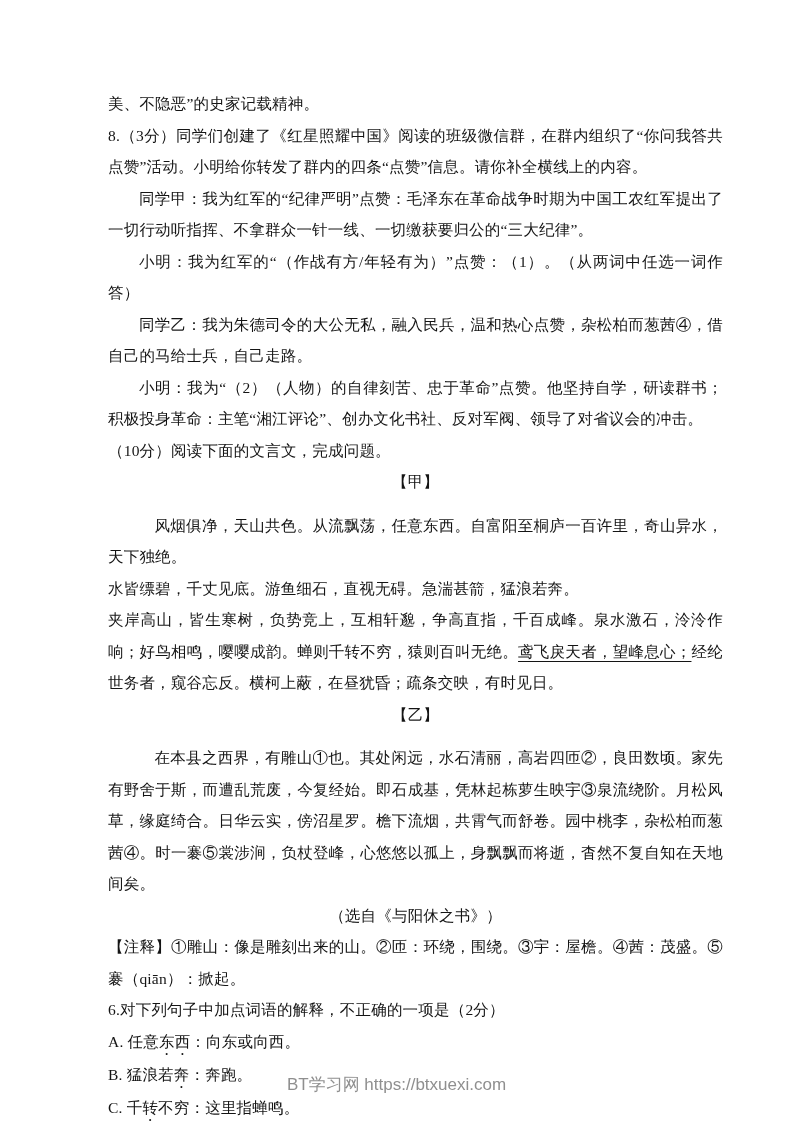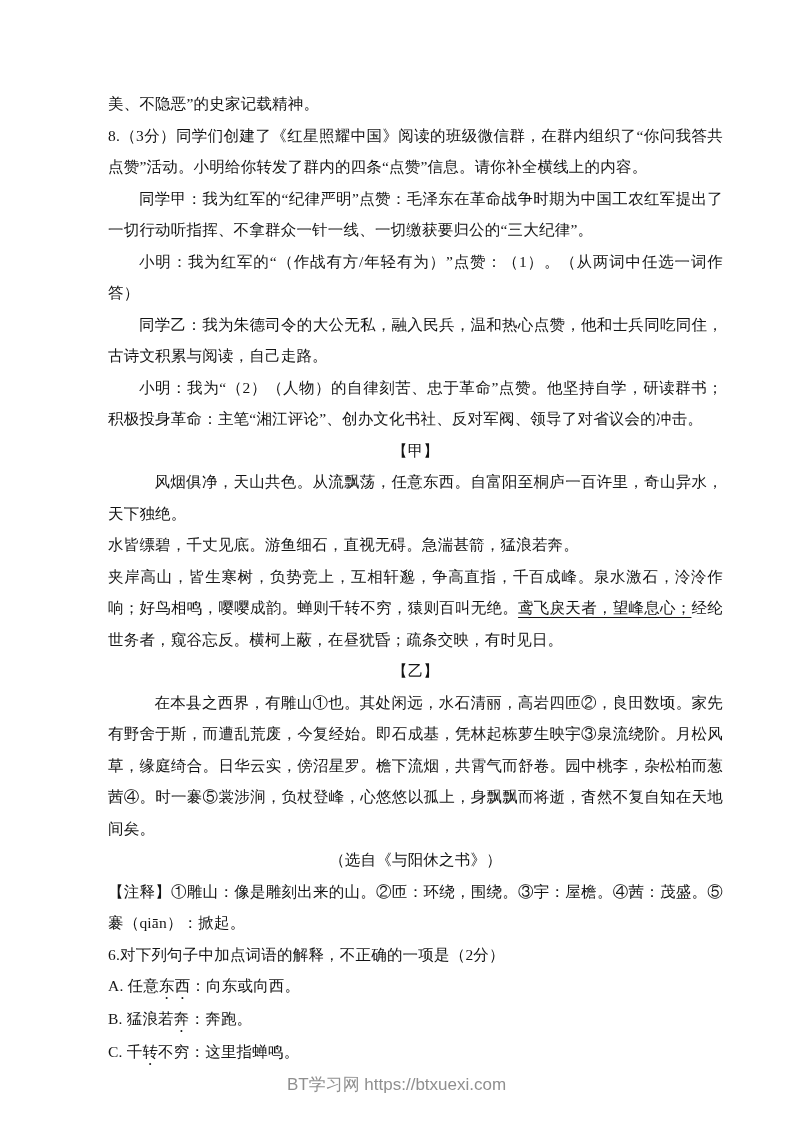--- a/index.html
+++ b/index.html
@@ -15,21 +15,21 @@
   .content {
     padding: 88px 70px 0 108px;
     font-size: 15.5px;
     line-height: 31.5px;
     text-align: justify;
     text-justify: inter-character;
     letter-spacing: 0.2px;
   }
   p { margin: 0; }
   .indent2 { text-indent: 2em; }
-  .indent3 { text-indent: 3em; }
+  .indent3 { text-indent: 3em; margin-top: 12px; }
   .center { text-align: center; }
   .right { text-align: center; }
   .underline {
     text-decoration: underline;
     text-underline-offset: 4px;
   }
   .em-dot {
     -webkit-text-emphasis: filled dot;
     -webkit-text-emphasis-position: under;
     text-emphasis: filled dot;
@@ -50,23 +50,24 @@
 <body>
 
 <div class="content">
 
   <p>美、不隐恶”的史家记载精神。</p>
 
   <p>8.（3分）同学们创建了《红星照耀中国》阅读的班级微信群，在群内组织了“你问我答共点赞”活动。小明给你转发了群内的四条“点赞”信息。请你补全横线上的内容。</p>
 
   <p class="indent2">同学甲：我为红军的“纪律严明”点赞：毛泽东在革命战争时期为中国工农红军提出了一切行动听指挥、不拿群众一针一线、一切缴获要归公的“三大纪律”。</p>
   <p class="indent2">小明：我为红军的“（作战有方/年轻有为）”点赞：（1）。（从两词中任选一词作答）</p>
-  <p class="indent2">同学乙：我为朱德司令的大公无私，融入民兵，温和热心点赞，他和士兵同吃同住，古诗文积累与阅读，自己走路。</p>
+  <p class="indent2">同学乙：我为朱德司令的大公无私，融入民兵，温和热心点赞，杂松柏而葱茜④，借自己的马给士兵，自己走路。</p>
   <p class="indent2">小明：我为“（2）（人物）的自律刻苦、忠于革命”点赞。他坚持自学，研读群书；积极投身革命：主笔“湘江评论”、创办文化书社、反对军阀、领导了对省议会的冲击。</p>
 
+  <p>（10分）阅读下面的文言文，完成问题。</p>
 
   <p class="center">【甲】</p>
   <p class="indent3">风烟俱净，天山共色。从流飘荡，任意东西。自富阳至桐庐一百许里，奇山异水，天下独绝。</p>
   <p>水皆缥碧，千丈见底。游鱼细石，直视无碍。急湍甚箭，猛浪若奔。</p>
   <p><span>夹岸高山，皆生寒树，负势竞上，互相轩邈，争高直指，千百成峰。泉水激石，泠泠作响；好鸟相鸣，嘤嘤成韵。蝉则千转不穷，猿则百叫无绝。</span><span class="underline">鸢飞戾天者，望峰息心；</span><span>经纶世务者，窥谷忘反。横柯上蔽，在昼犹昏；疏条交映，有时见日。</span></p>
 
   <p class="center">【乙】</p>
   <p class="indent3">在本县之西界，有雕山①也。其处闲远，水石清丽，高岩四匝②，良田数顷。家先有野舍于斯，而遭乱荒废，今复经始。即石成基，凭林起栋萝生映宇③泉流绕阶。月松风草，缘庭绮合。日华云实，傍沼星罗。檐下流烟，共霄气而舒卷。园中桃李，杂松柏而葱茜④。时一褰⑤裳涉涧，负杖登峰，心悠悠以孤上，身飘飘而将逝，杳然不复自知在天地间矣。</p>
   <p class="right">（选自《与阳休之书》）</p>
 

